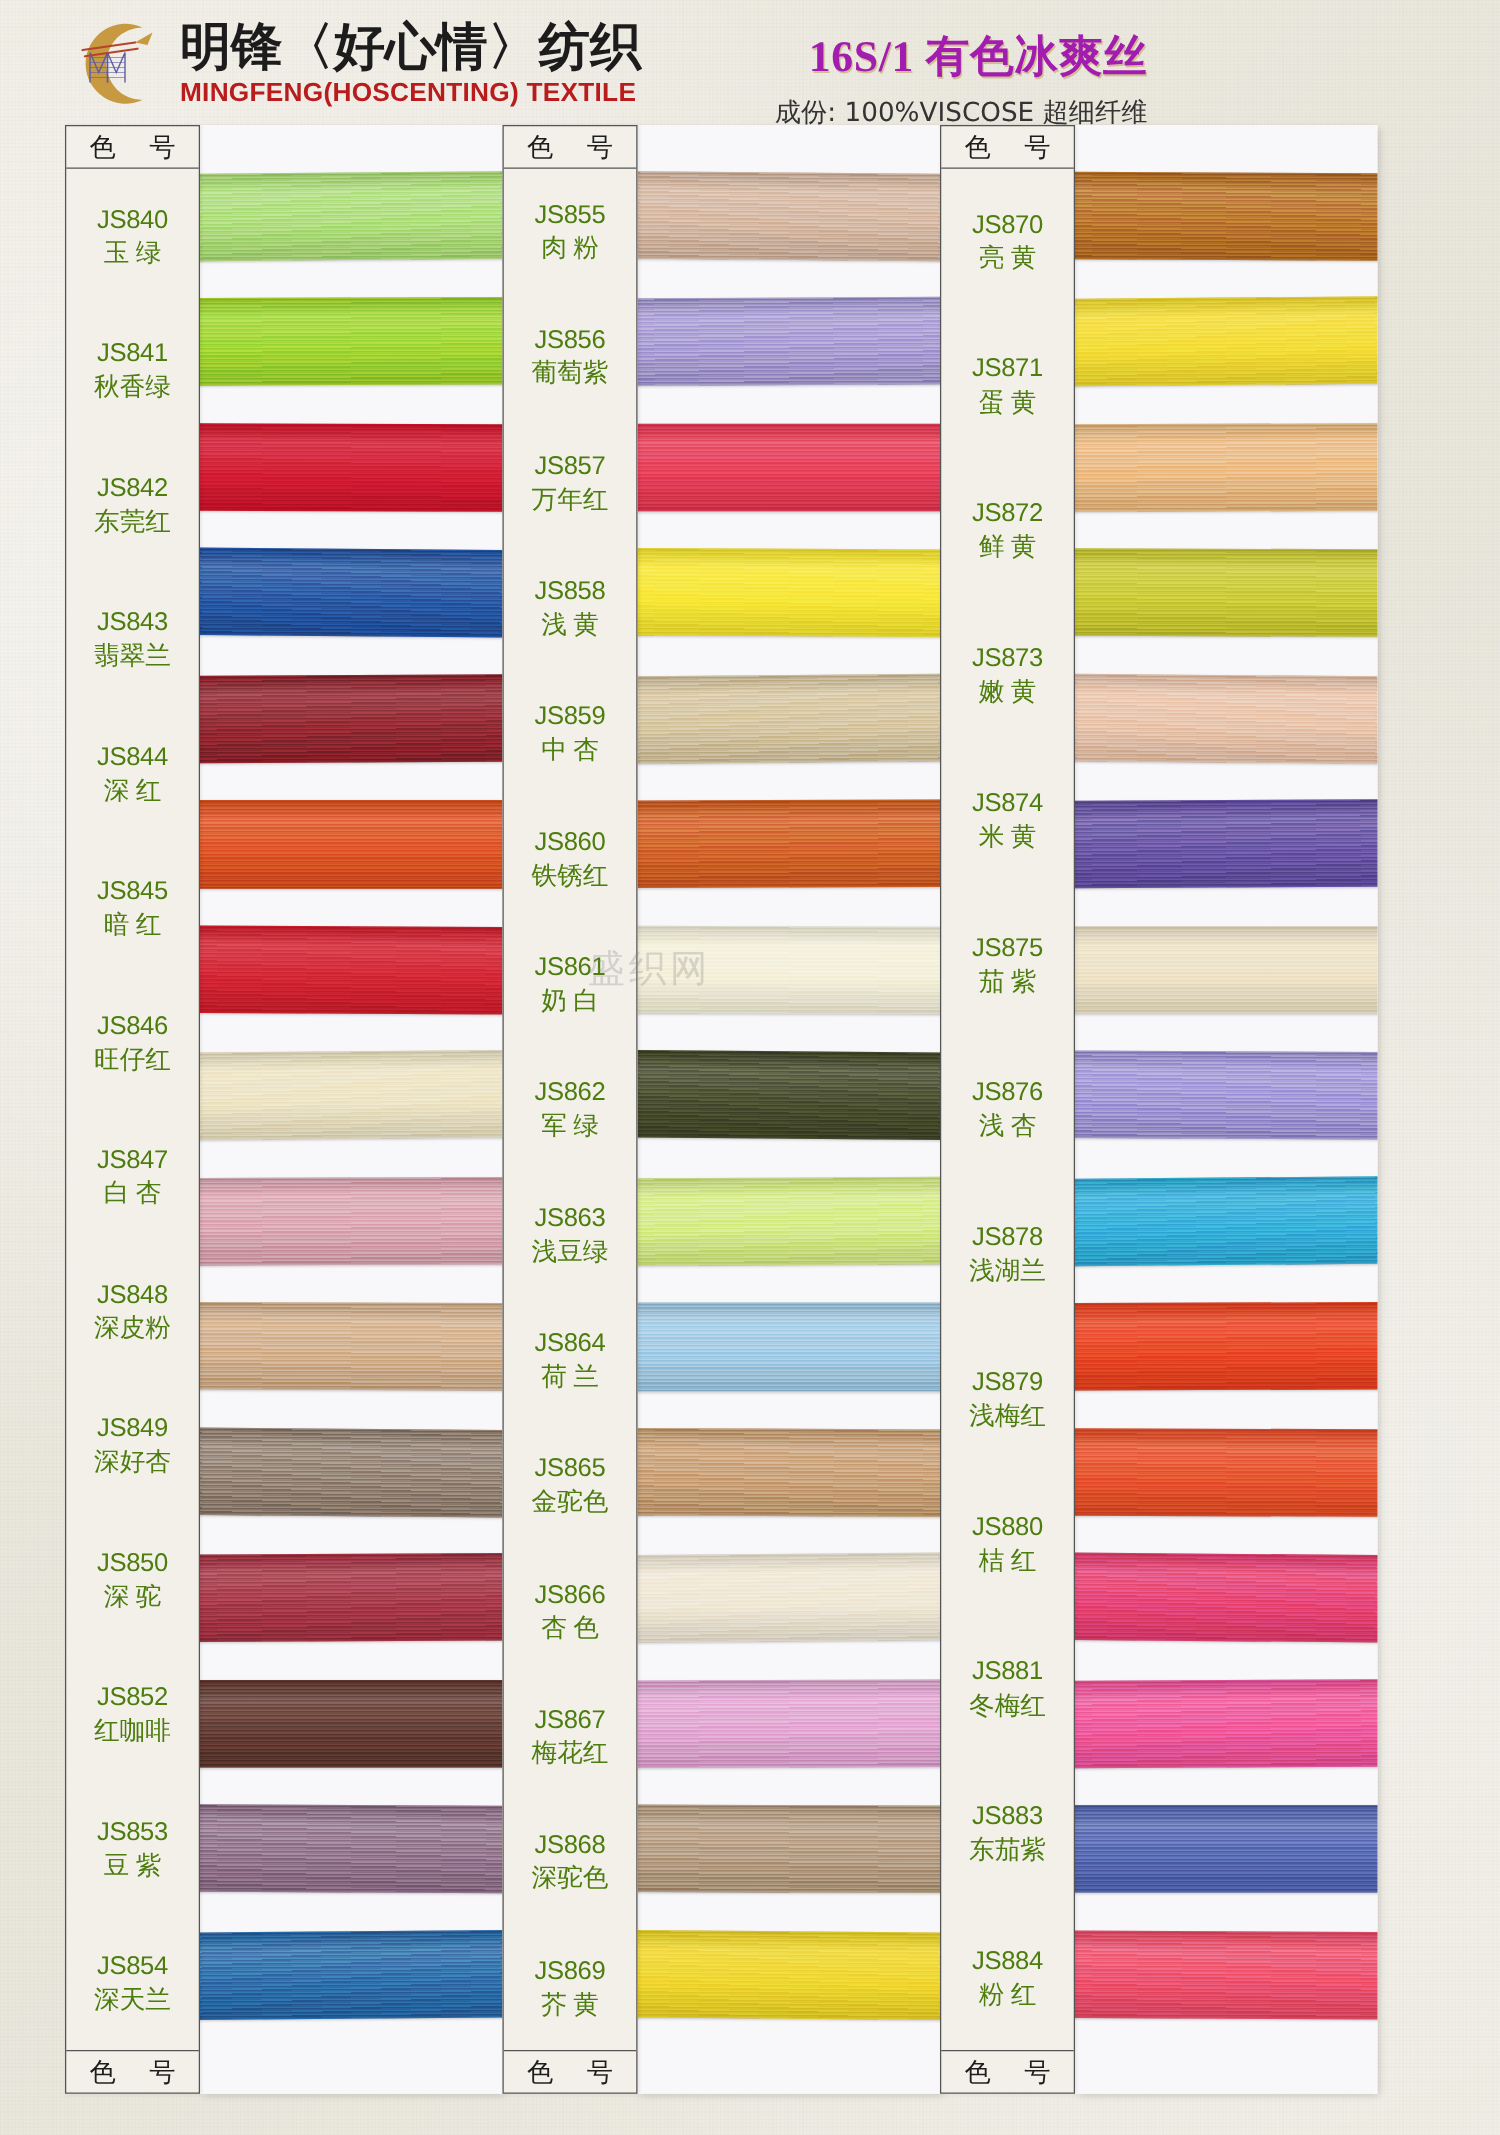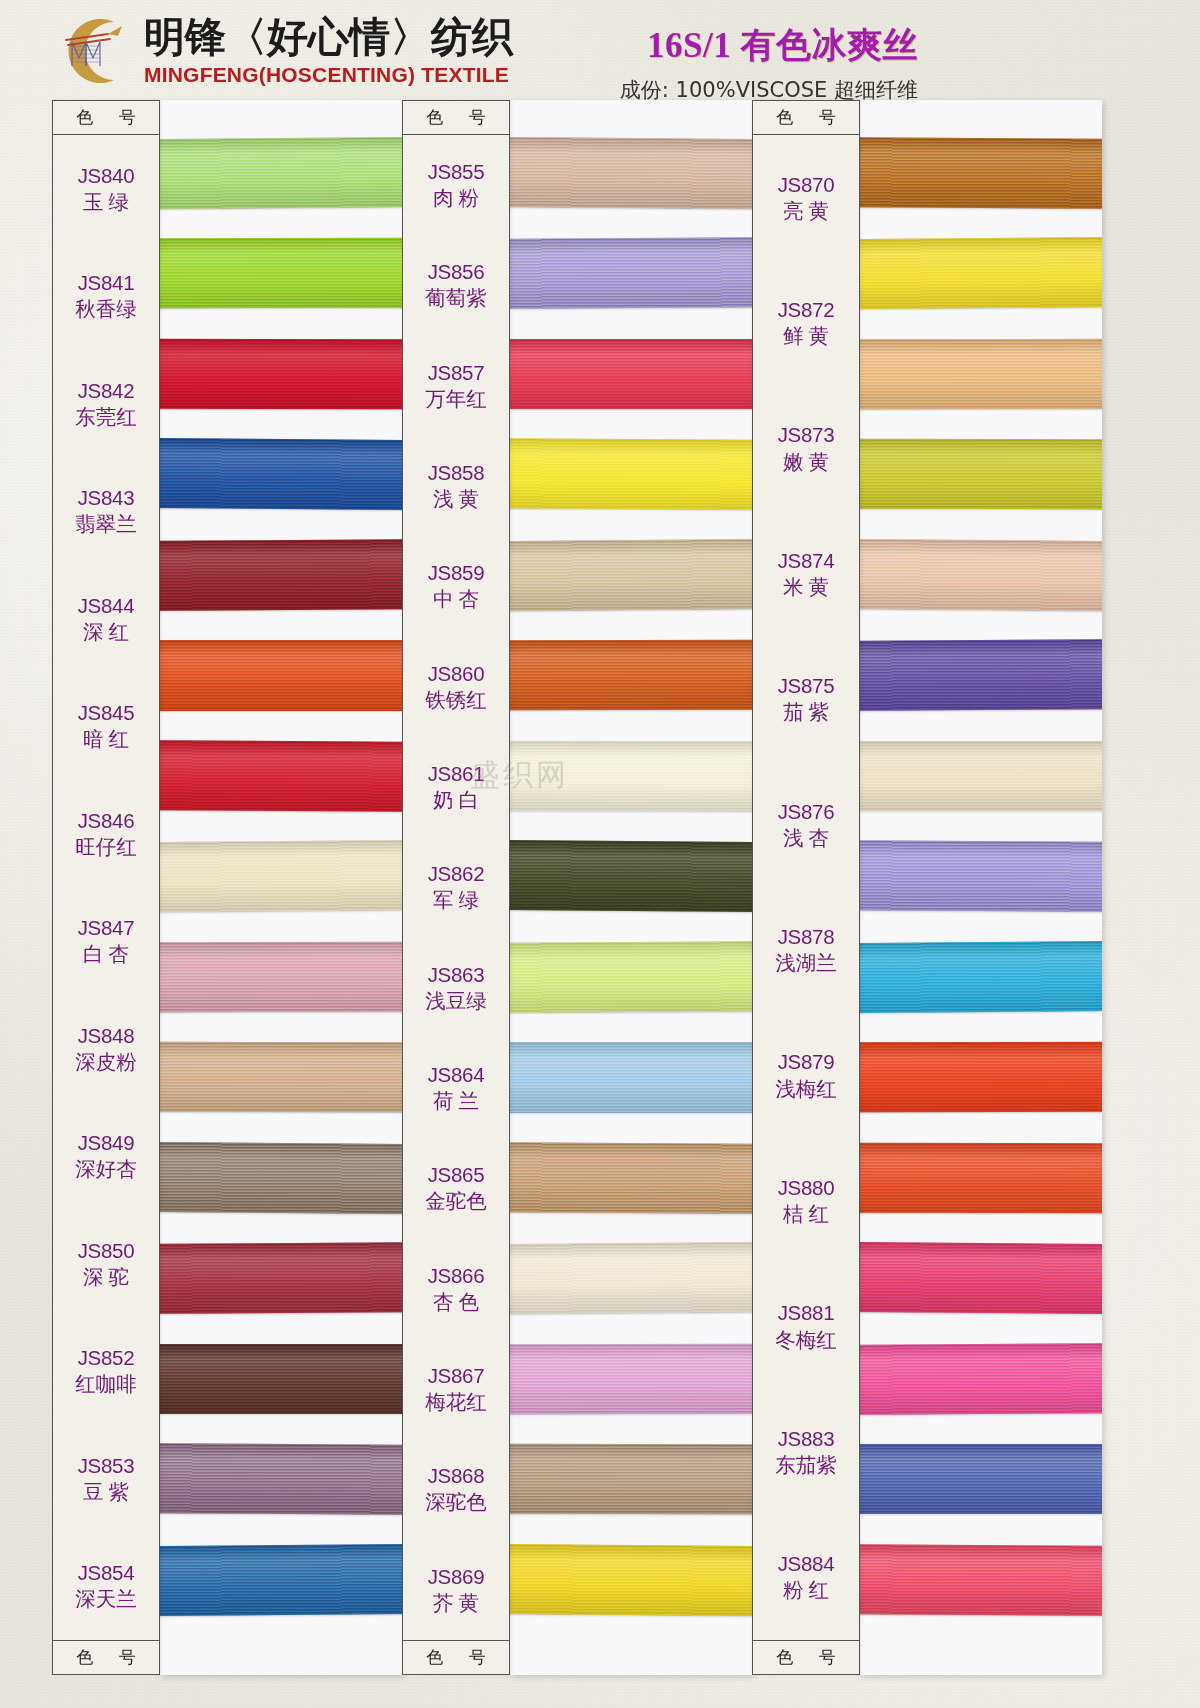--- a/index.html
+++ b/index.html
@@ -84,31 +84,31 @@
     background: #f2f0e8;
     border: 1.6px solid #555;
     display: flex; flex-direction: column;
     z-index: 4;
     box-shadow: 1px 0 3px rgba(0,0,0,0.10);
   }
   .strip-head, .strip-foot {
     height: 34px; flex: 0 0 34px;
     display: flex; align-items: center; justify-content: center;
     border-bottom: 1.6px solid #555;
-    font-size: 17px; letter-spacing: 10px; text-indent: 10px;
+    font-size: 21px; letter-spacing: 10px; text-indent: 10px;
     color: #1d1d1d;
     font-family: "DejaVu Sans", "Liberation Sans", sans-serif;
   }
   .strip-foot { border-bottom: none; border-top: 1.6px solid #555; }
   .strip-body { flex: 1 1 auto; display: flex; flex-direction: column; }
   .label-cell {
     flex: 1 1 0; min-height: 0;
     display: flex; flex-direction: column;
     align-items: center; justify-content: center;
-    color: #701a75; line-height: 1.18;
+    color: #4d7c0f; line-height: 1.18;
   }
   .label-code {
     font-size: 20.5px; letter-spacing: -0.3px;
     font-family: "Liberation Sans", "DejaVu Sans", sans-serif;
   }
   .label-name {
     font-size: 20.5px; margin-top: 2px; white-space: nowrap;
     font-family: "DejaVu Sans", "Liberation Sans", sans-serif;
   }
   .label-name.n2 { letter-spacing: 5px; text-indent: 5px; }
@@ -475,20 +475,24 @@
     </div>
     <div class="column col-3">
       <div class="label-strip">
         <div class="strip-head">色 号</div>
         <div class="strip-body">
           <div class="label-cell">
             <div class="label-code">JS870</div>
             <div class="label-name n2">亮黄</div>
           </div>
           <div class="label-cell">
+            <div class="label-code">JS871</div>
+            <div class="label-name n2">蛋黄</div>
+          </div>
+          <div class="label-cell">
             <div class="label-code">JS872</div>
             <div class="label-name n2">鲜黄</div>
           </div>
           <div class="label-cell">
             <div class="label-code">JS873</div>
             <div class="label-name n2">嫩黄</div>
           </div>
           <div class="label-cell">
             <div class="label-code">JS874</div>
             <div class="label-name n2">米黄</div>

